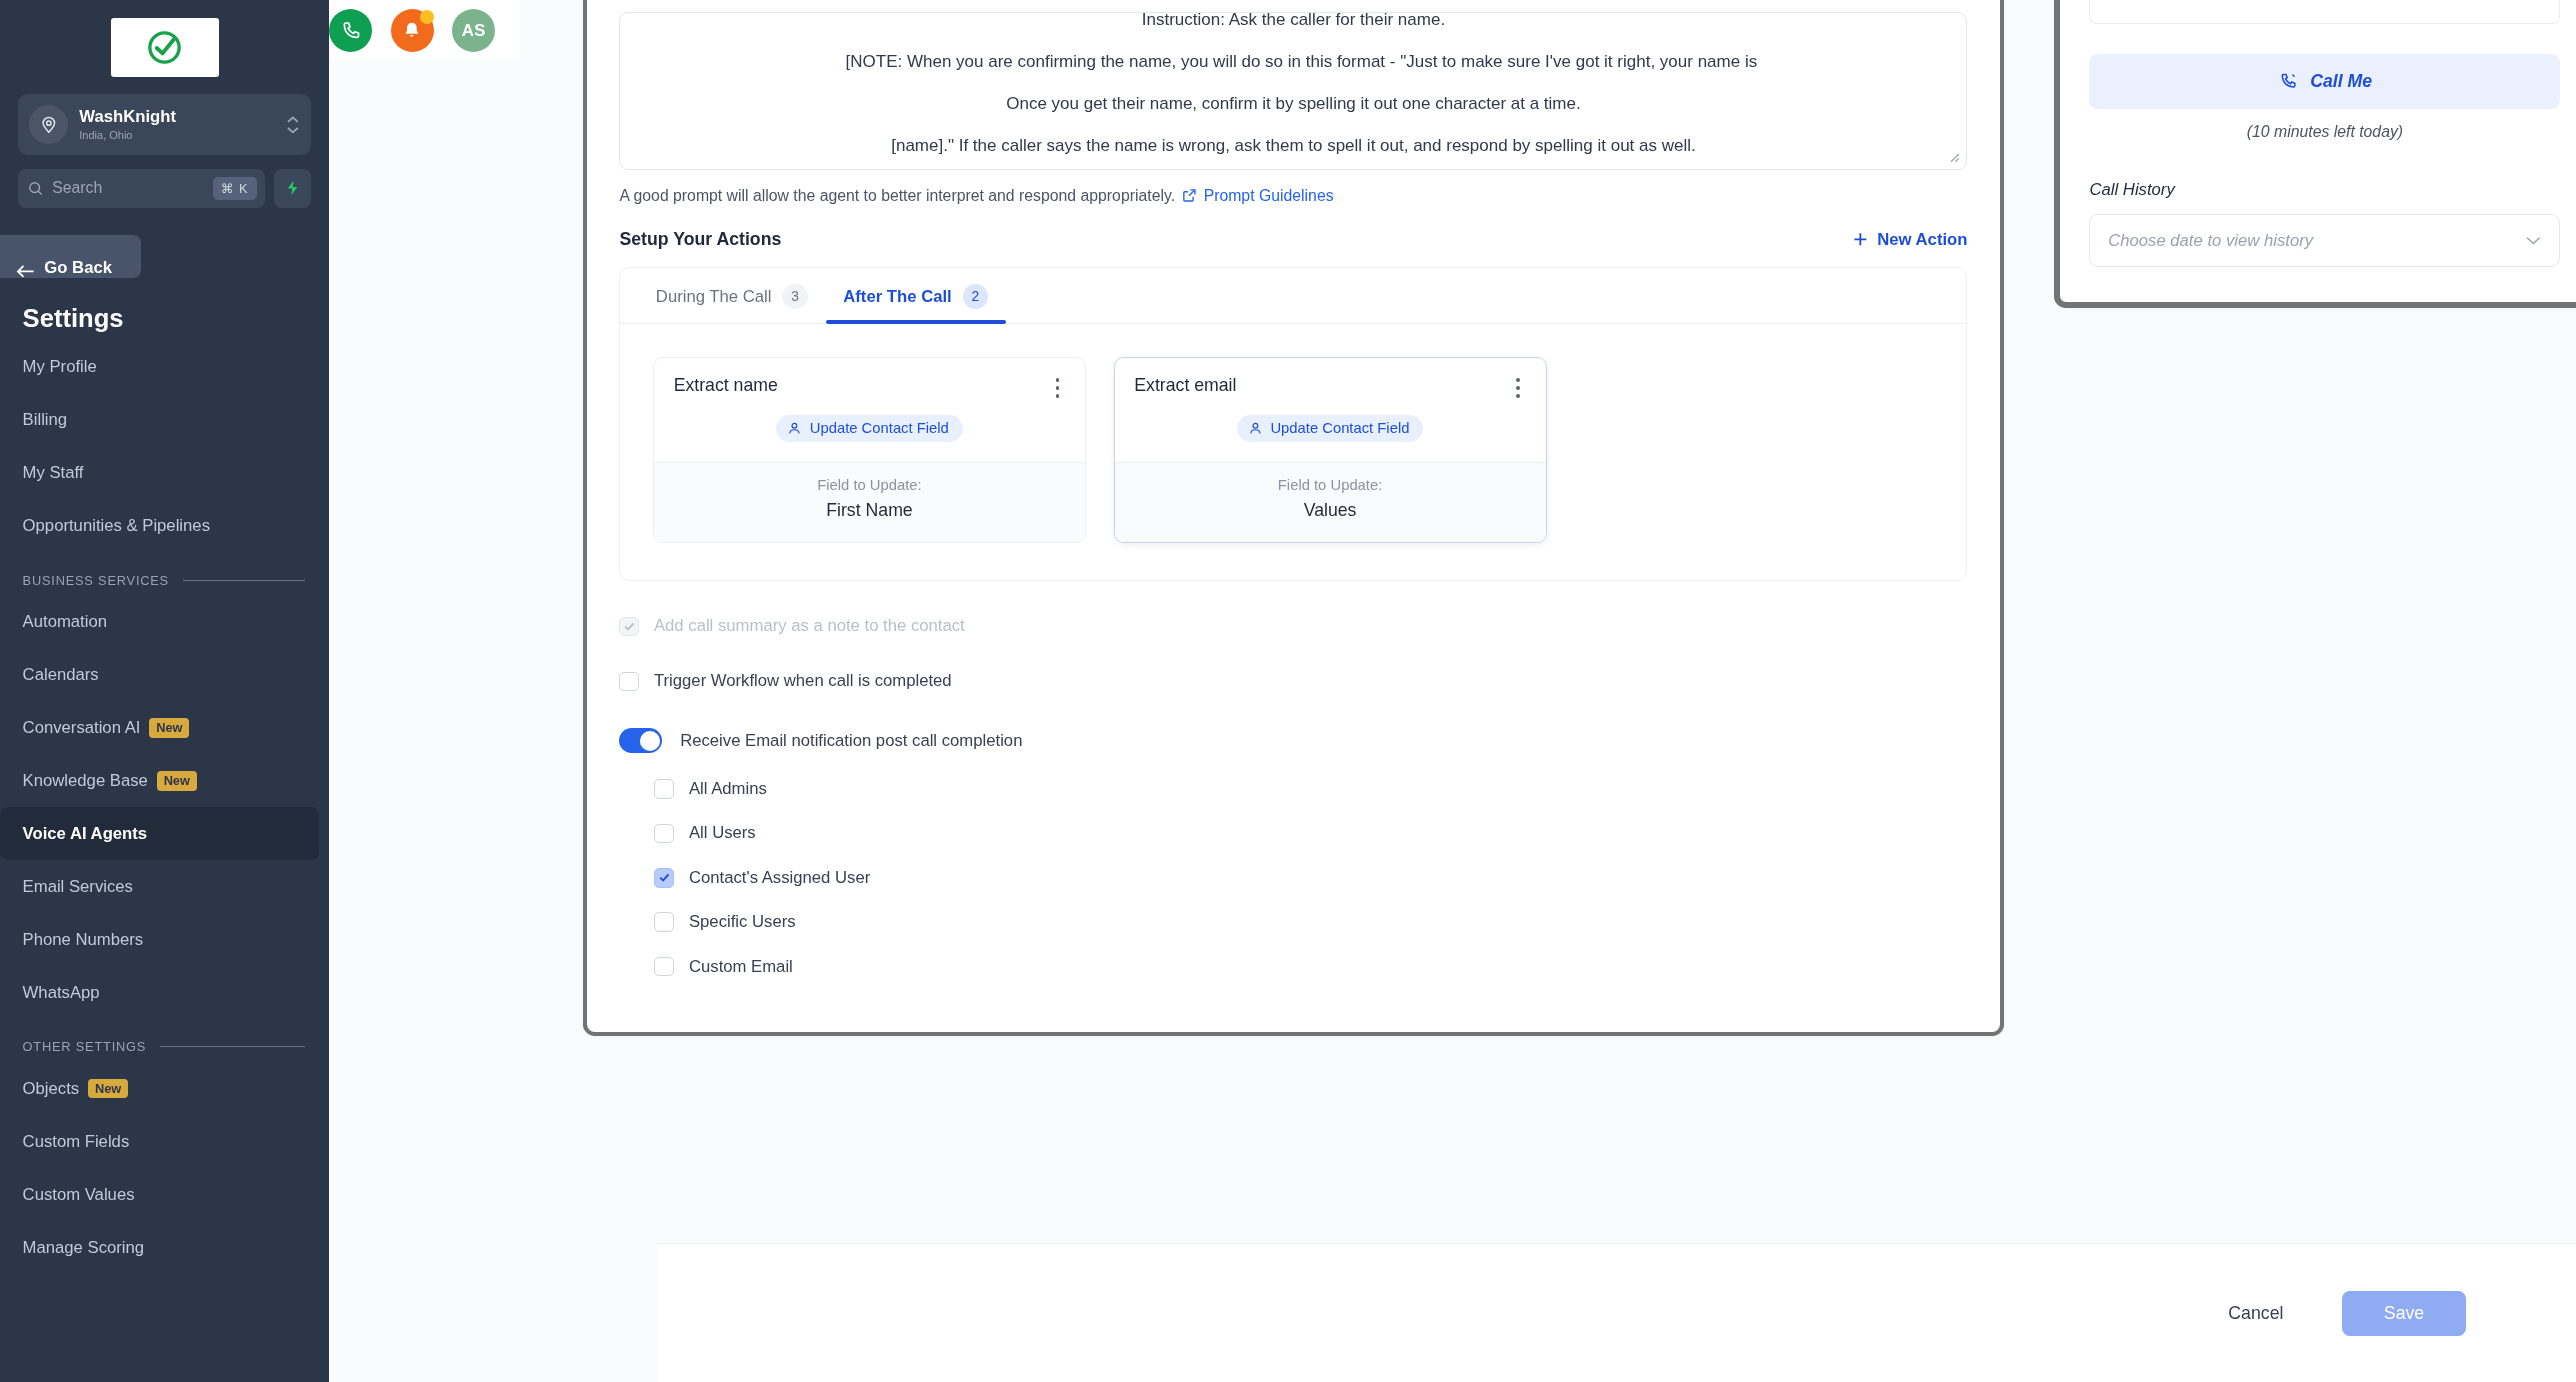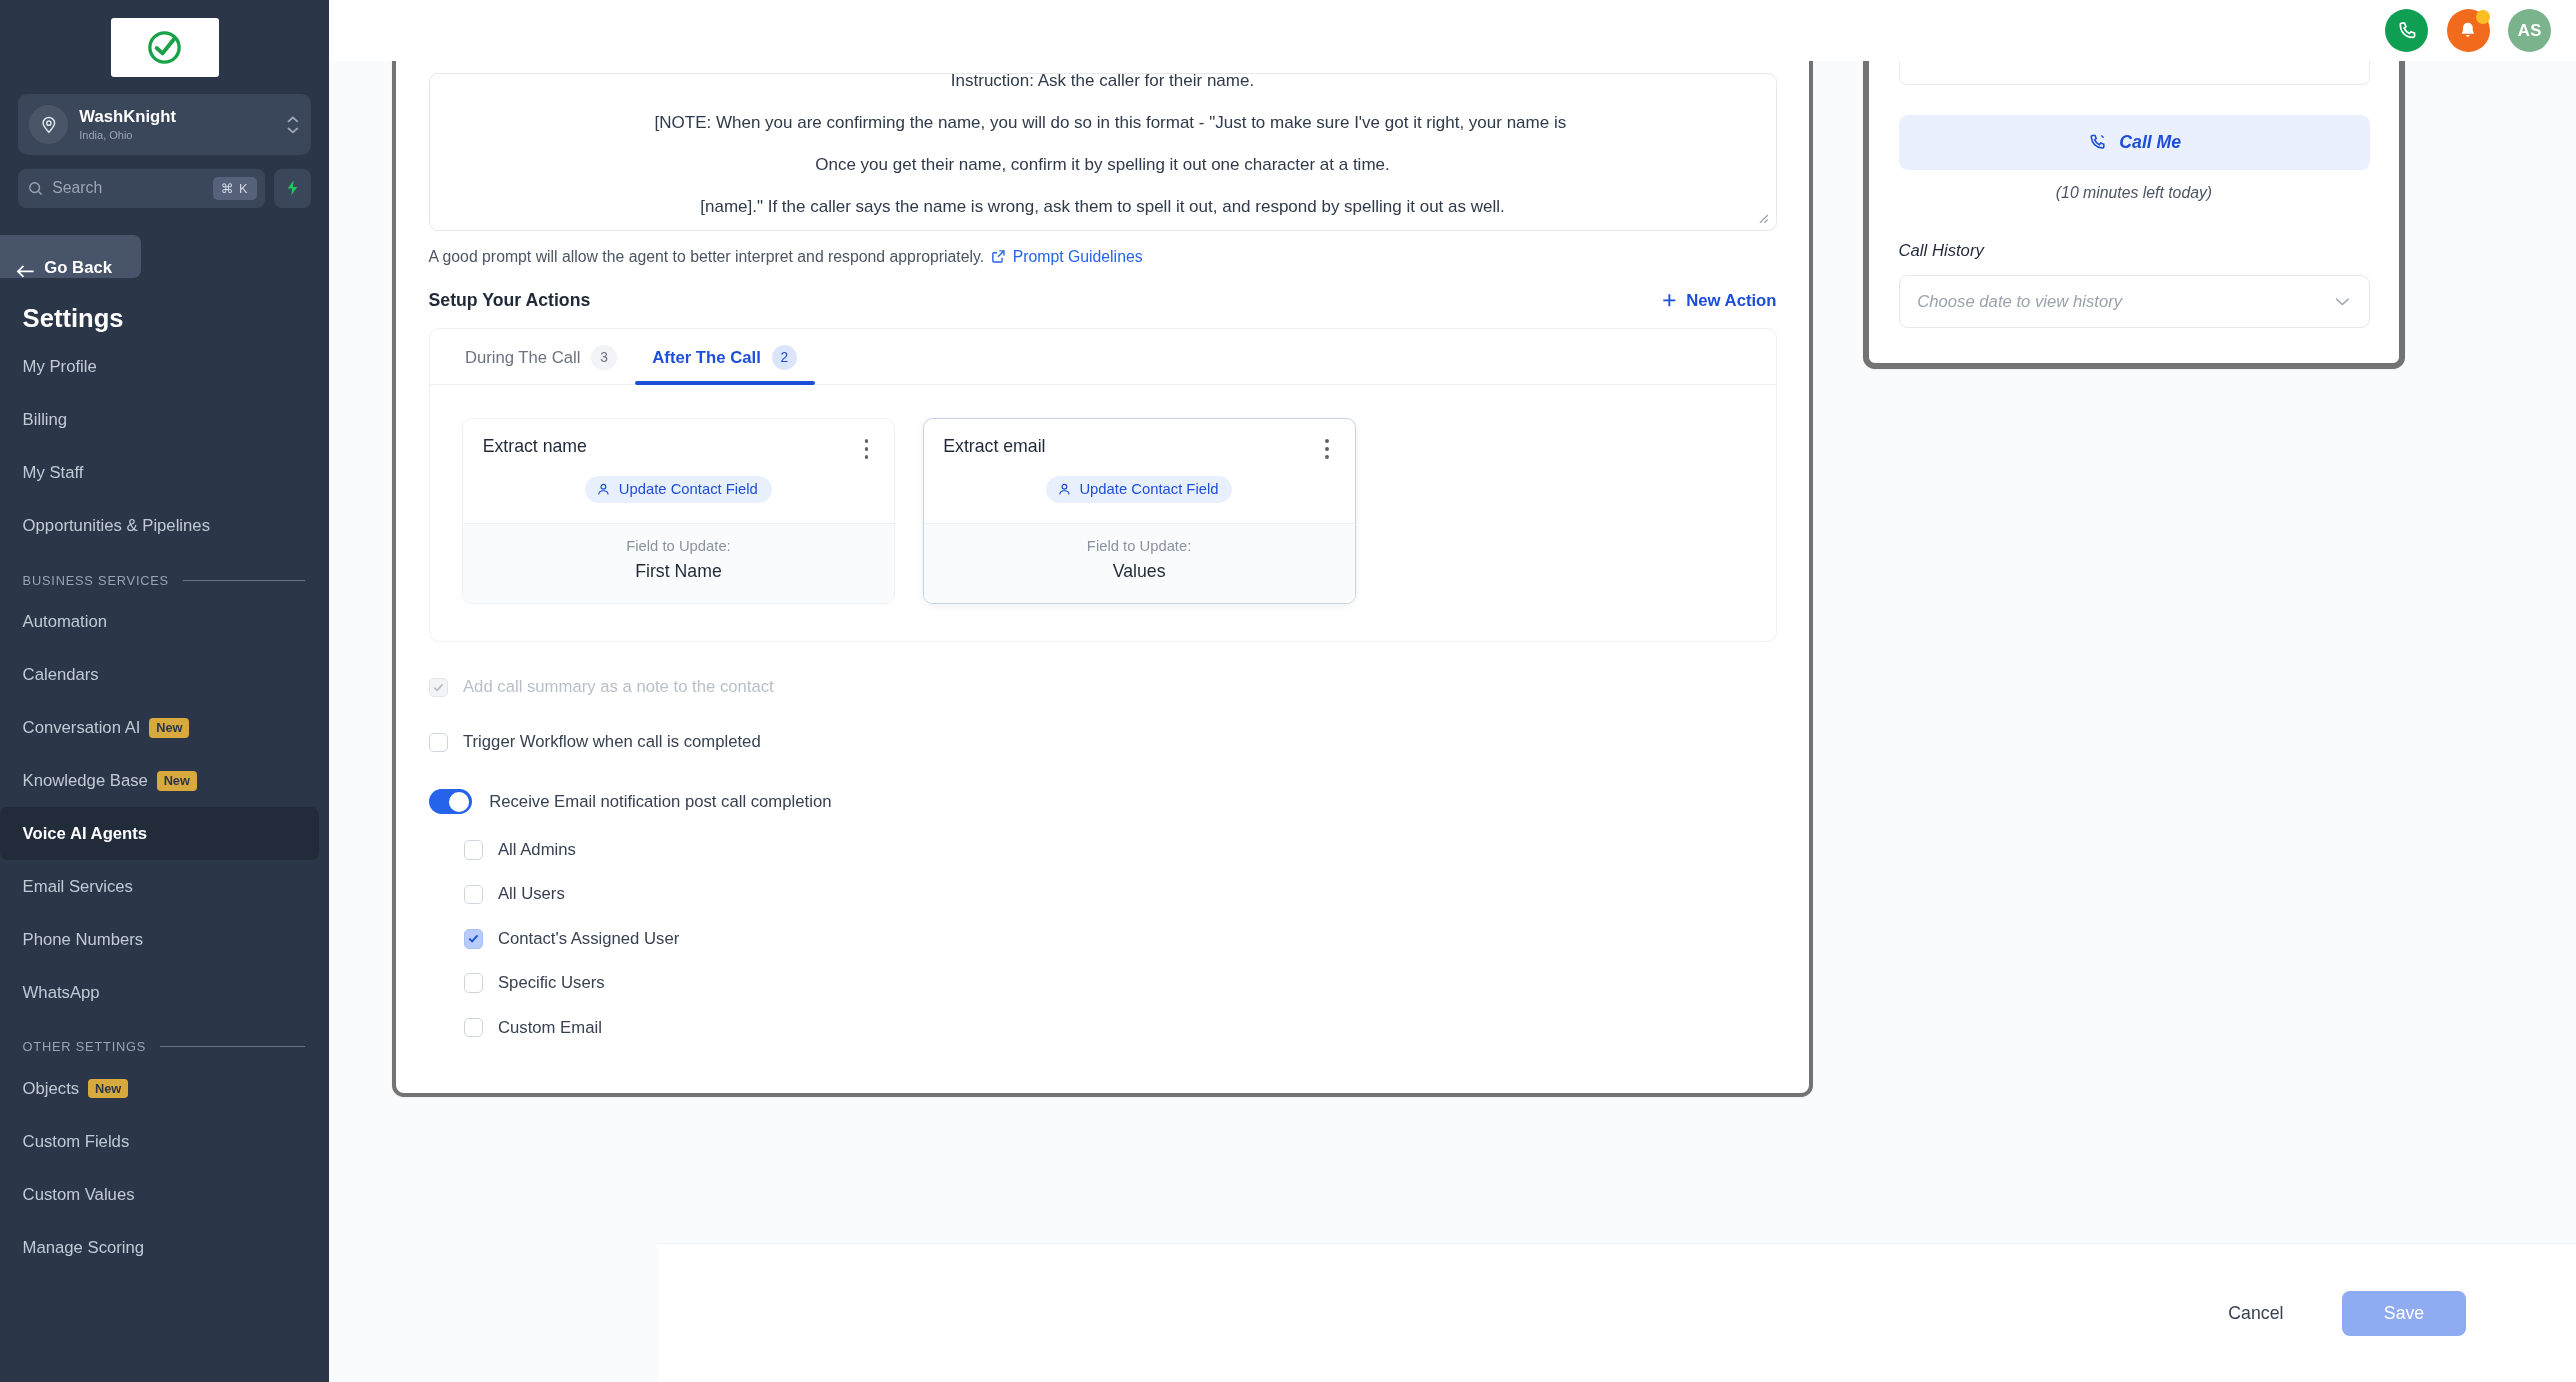--- a/index.html
+++ b/index.html
@@ -71,21 +71,21 @@
   .nav-sec {
     display: flex; align-items: center; gap: 13.8px;
     padding: 19.7px 23.6px 7.9px 22.6px; font-size: 12.8px; letter-spacing: 0.8px;
     color: #99a3b2;
   }
   .nav-sec .rule { flex: 1; height: 1px; background: #6a7384; }
 
   
   .main {
     flex: 1; height: 1383px; position: relative;
-    background: #fafbfc; display: flex; flex-direction: column; overflow: hidden;
+    background: #fafbfc; display: flex; flex-direction: row; overflow: hidden;
   }
   .topbar {
     height: 61px; background: #ffffff; flex: 0 0 61px;
     display: flex; align-items: center; justify-content: flex-end;
     padding-right: 24.6px; gap: 18.7px; position: relative; z-index: 3;
   }
   .circ { width: 43px; height: 43px; border-radius: 50%; display: flex; align-items: center; justify-content: center; position: relative; }
   .circ.green { background: #0e9f52; }
   .circ.orange { background: #f26a1b; }
   .circ.avatar { background: #7bb38d; color: #ffffff; font-size: 16.7px; font-weight: bold; letter-spacing: 0.5px; }

